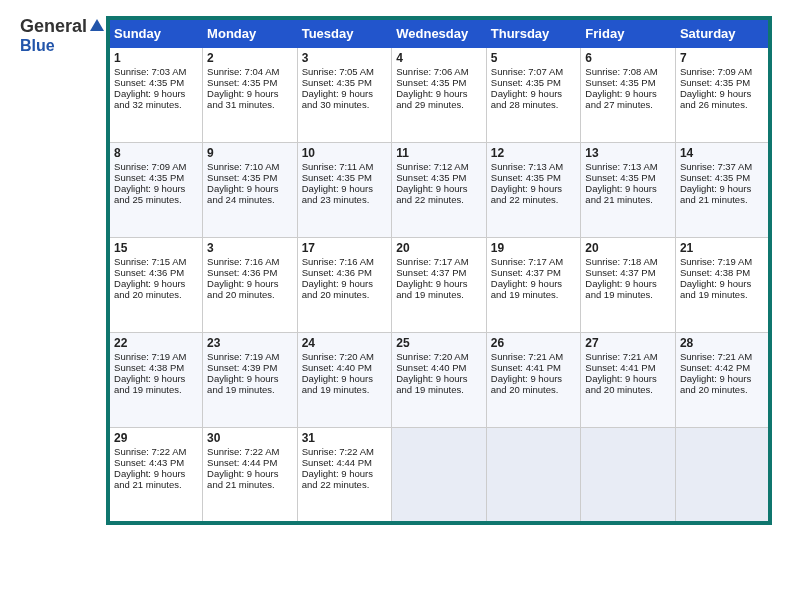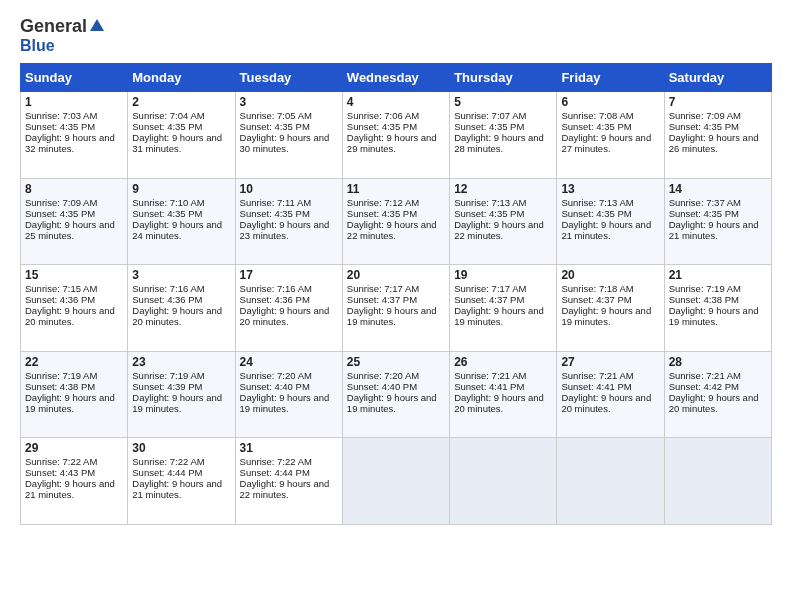--- a/index.html
+++ b/index.html
@@ -8,21 +8,21 @@
       height: 612px;
       font-family: Arial, sans-serif;
       background: #fff;
       overflow: hidden;
     }
     .page {
       width: 792px;
       height: 535px;
       padding: 16px 20px 10px 20px;
       display: flex;
-      flex-direction: column;
+      flex-direction: row;
     }
     .header {
       display: flex;
       justify-content: space-between;
       align-items: flex-start;
       margin-bottom: 8px;
     }
     .logo {
       display: flex;
       flex-direction: column;
@@ -41,21 +41,21 @@
       color: #222;
       line-height: 1.1;
     }
     .location {
       font-size: 14px;
       color: #444;
       margin-top: 2px;
     }
     .calendar {
       flex: 1;
-      border: 1px solid #0f766e;
+      border: 4px solid #0f766e;
       border-collapse: collapse;
       width: 100%;
       table-layout: fixed;
       padding-left: 20px;
     }
     .calendar th {
       background: #2255cc;
       color: #fff;
       font-size: 13px;
       font-weight: bold;

